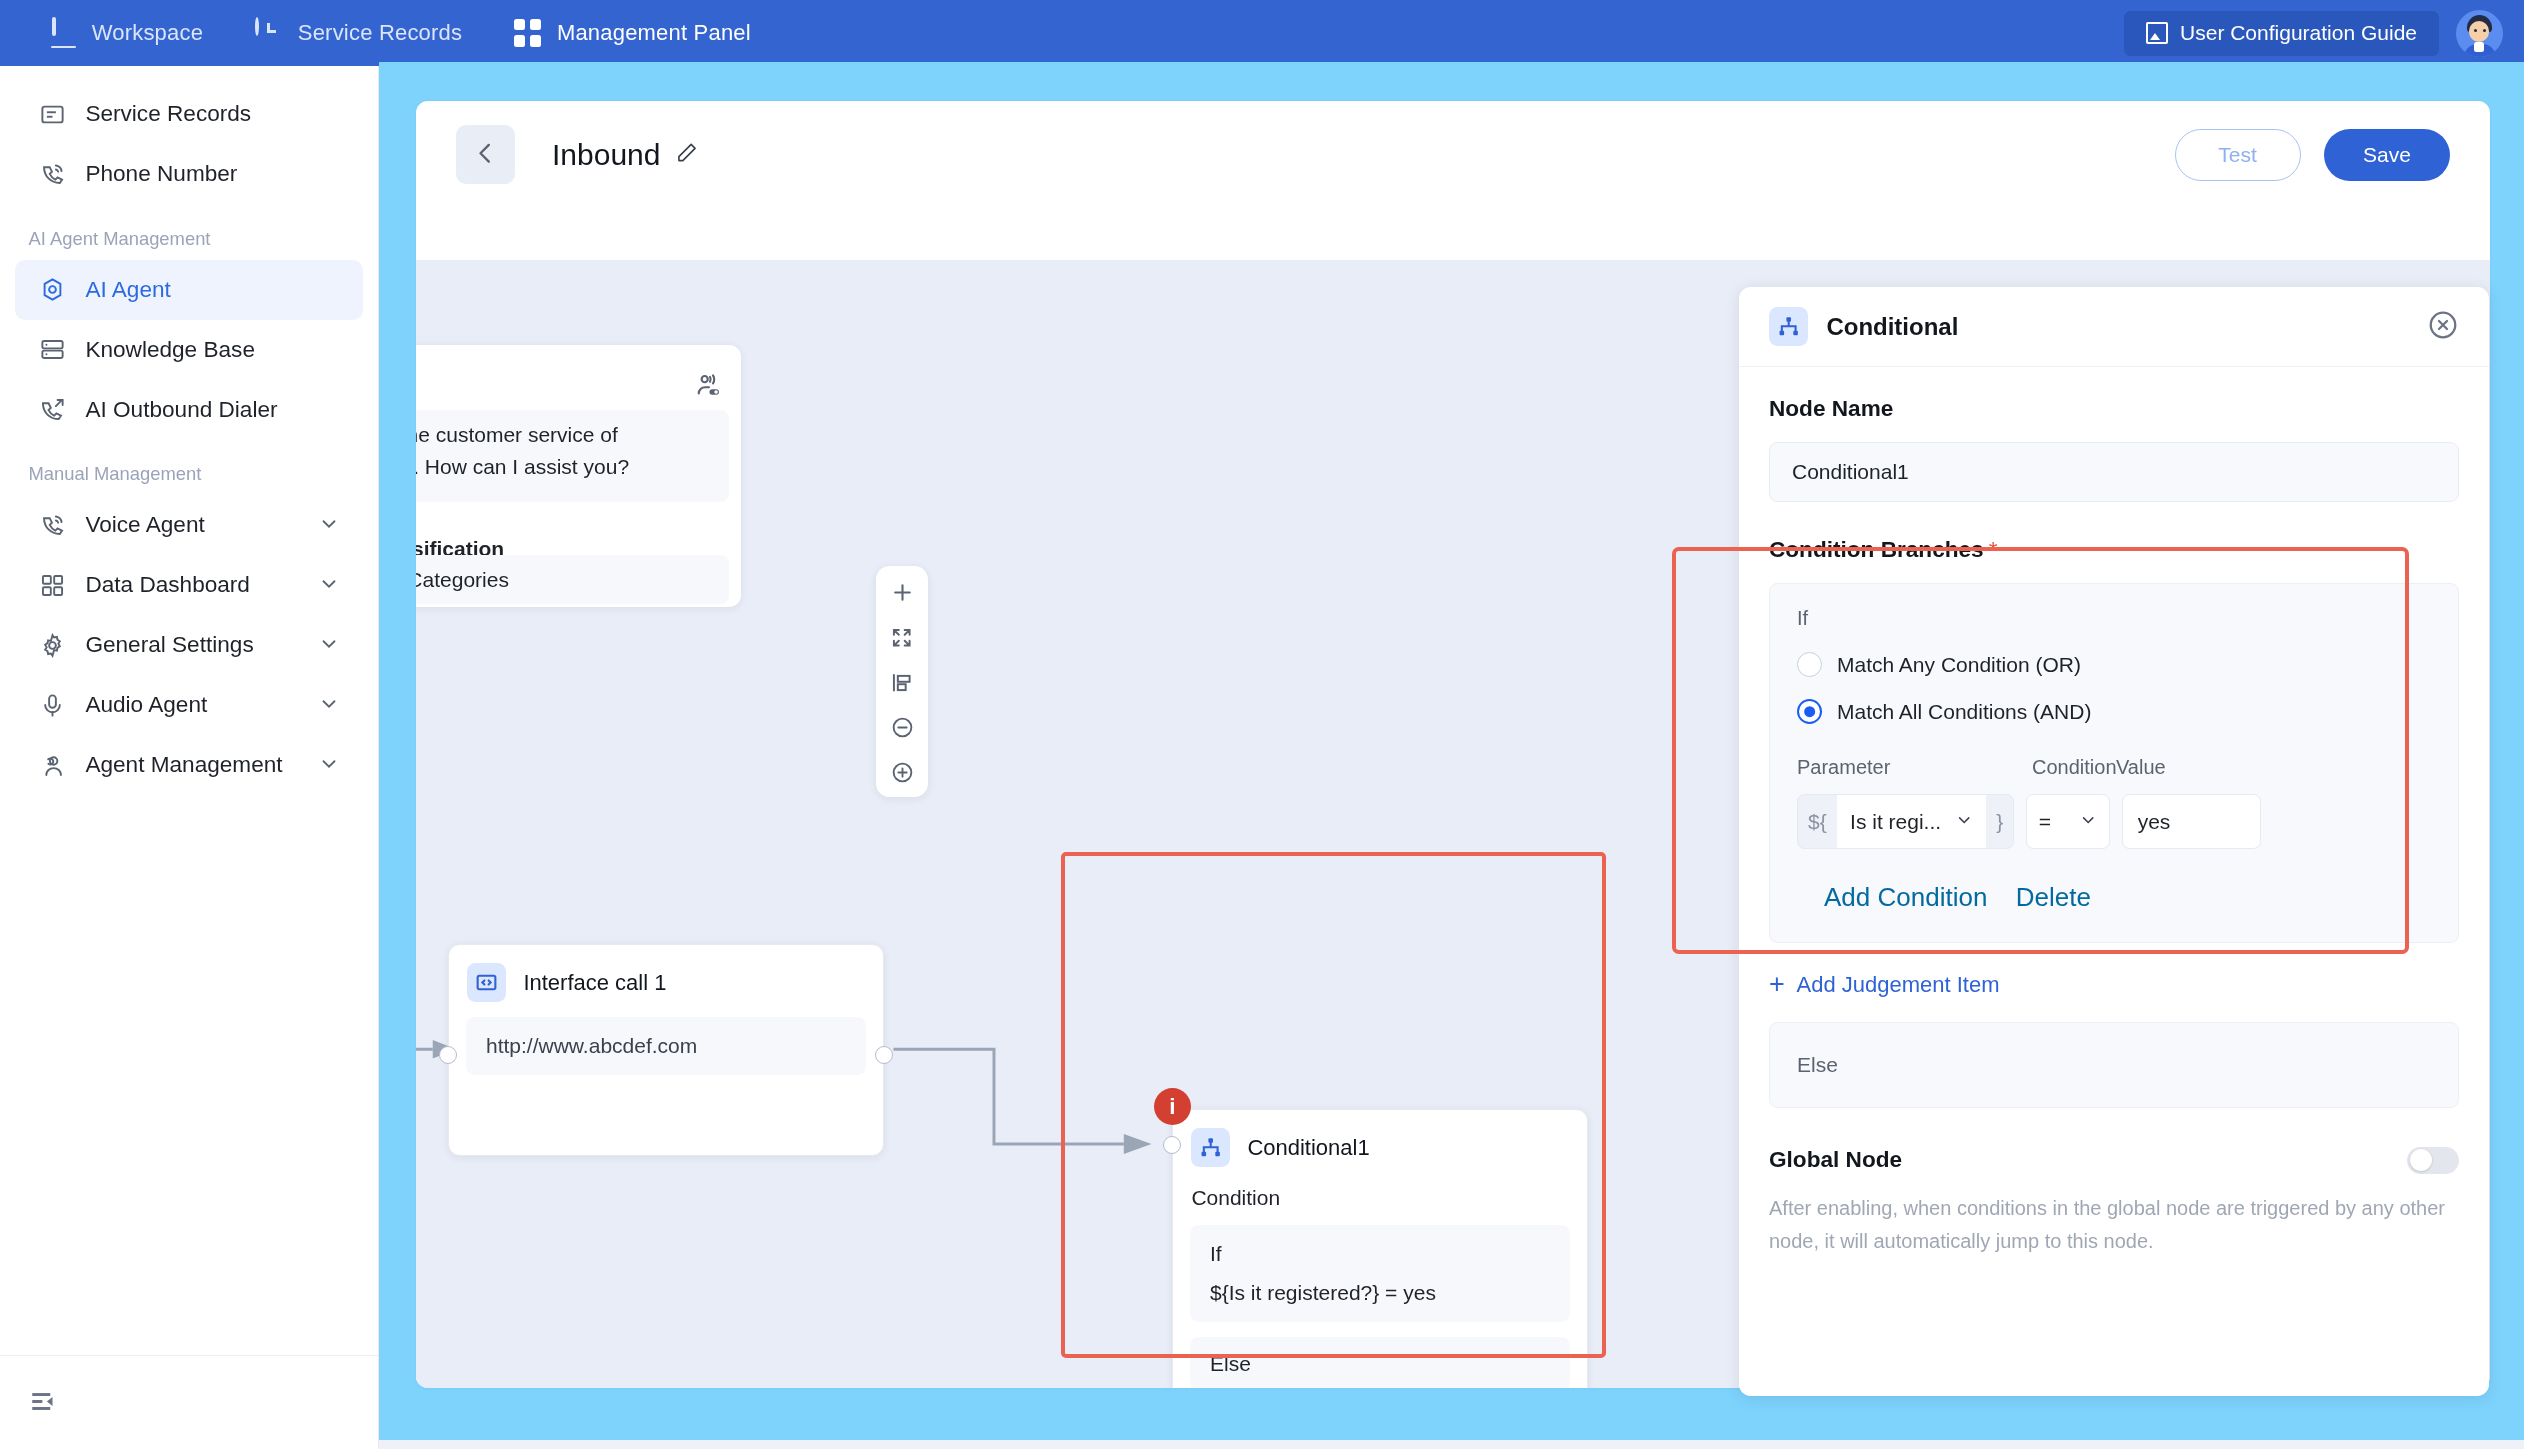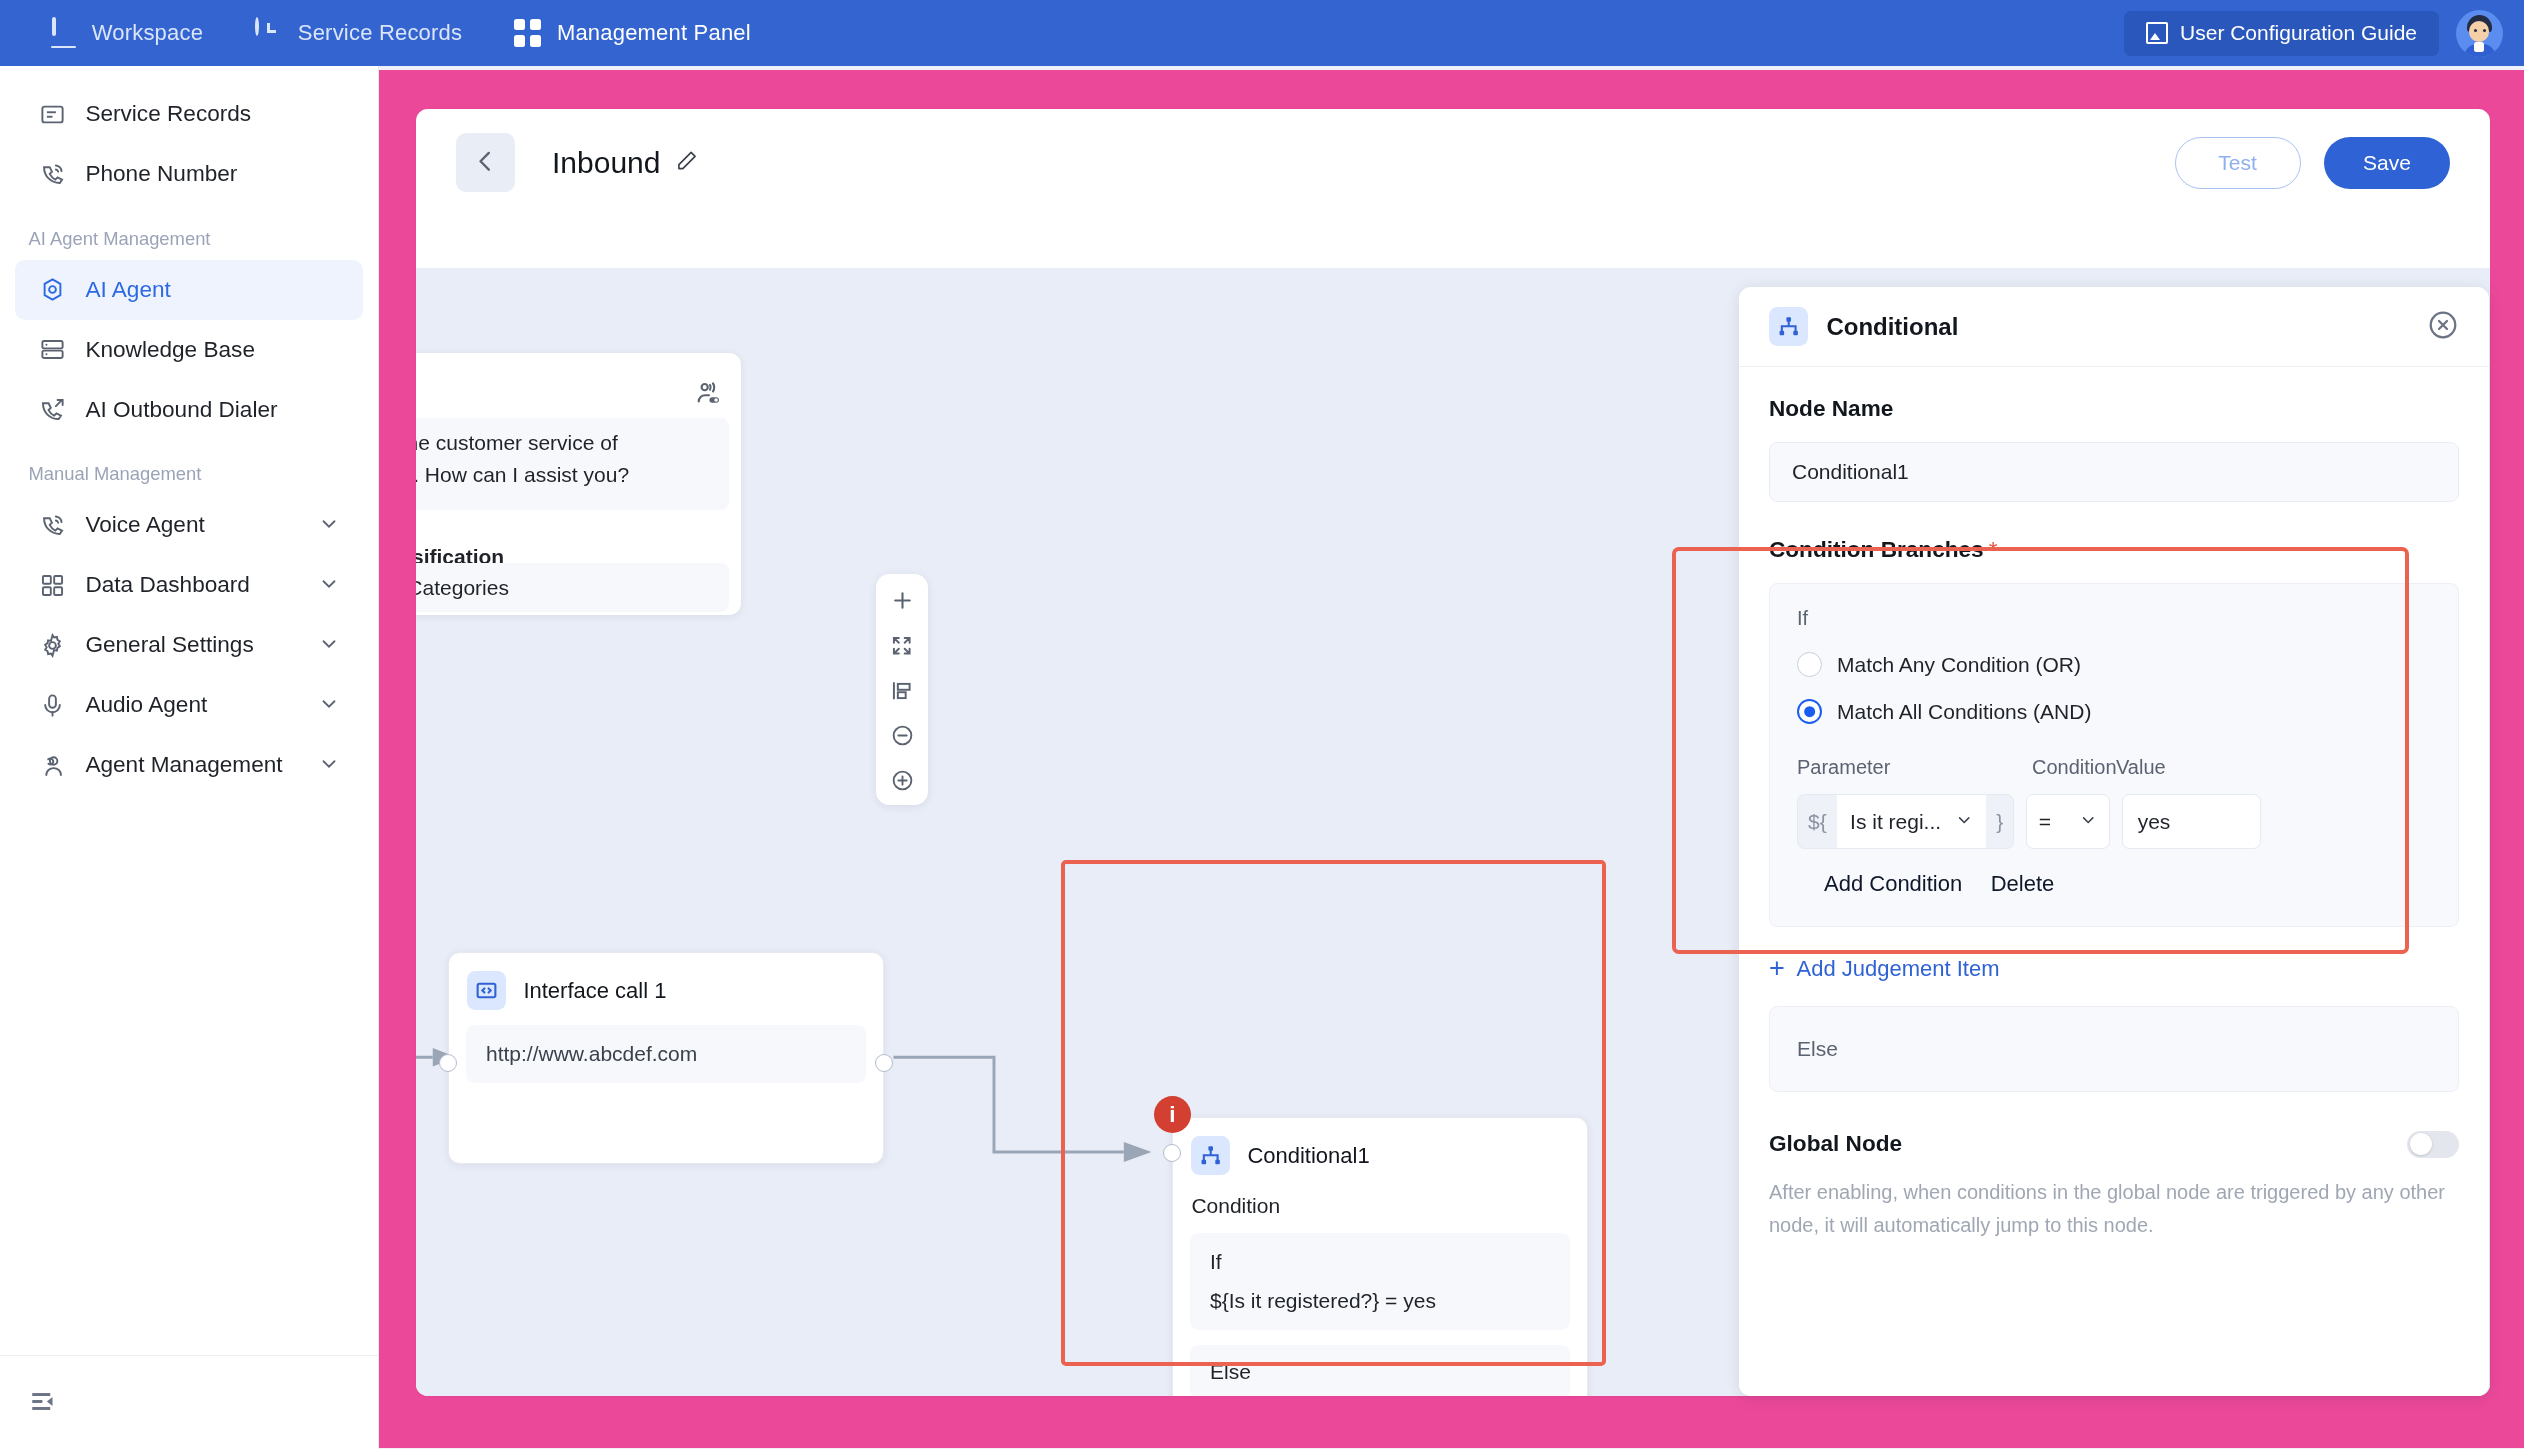--- a/index.html
+++ b/index.html
@@ -88,22 +88,22 @@
   .nav-ico svg { display:block; }
   .chev { margin-left:auto; margin-right:23.5px; }
 
   .side-bottom {
     position:absolute; bottom:0; left:0; width:379px; height:94px;
     border-top:0.8px solid #eceef3; display:flex; align-items:center; padding-left:30px;
   }
 
   
   .content {
-    position:absolute; top:70px; left:379px;
-    width:2145px; height:1378px; background:#ec4899;
+    position:absolute; top:62px; left:379px;
+    width:2145px; height:1378px; background:#7dd3fc;
   }
   .page-card {
     position:absolute; left:37px; top:39px;
     width:2074px; height:1287px;
     background:#ffffff; border-radius:11.7px;
     box-shadow:0 0.8px 2.5px rgba(20,30,60,.05);
     overflow:hidden;
   }
   .page-header {
     height:107px; display:flex; align-items:center; padding:0 40px;
@@ -257,21 +257,21 @@
   .op-sel {
     height:55px; width:84px; background:#fff; border:0.8px solid #e5e9f1; border-radius:7.5px;
     display:flex; align-items:center; justify-content:space-between; padding:0 11.7px; cursor:pointer;
   }
   .op-sel .txt { font-size:21px; color:#1f2329; }
   .val-input {
     height:55px; width:139px; background:#fff; border:0.8px solid #e5e9f1; border-radius:7.5px;
     display:flex; align-items:center; padding:0 15px; font-size:21px; color:#1f2329;
   }
   .link-row { display:flex; gap:28.5px; margin-top:22px; padding-left:27px; }
-  .link { font-size:22px; color:#0f172a; cursor:pointer; }
+  .link { font-size:26px; color:#0369a1; cursor:pointer;margin-top:11px; }
 
   .add-judge { display:flex; align-items:center; gap:11.7px; margin-top:28.5px; cursor:pointer; }
   .add-judge .plus { color:#2f62d4; font-size:27px; line-height:1; }
   .add-judge .txt { color:#2f62d4; font-size:22px; }
 
   .else-box {
     margin-top:23.5px; background:#f7f9fc; border:0.8px solid #eceff5; border-radius:8.4px;
     height:86px; display:flex; align-items:center; padding-left:27px;
     font-size:21px; color:#5b6371;
   }

